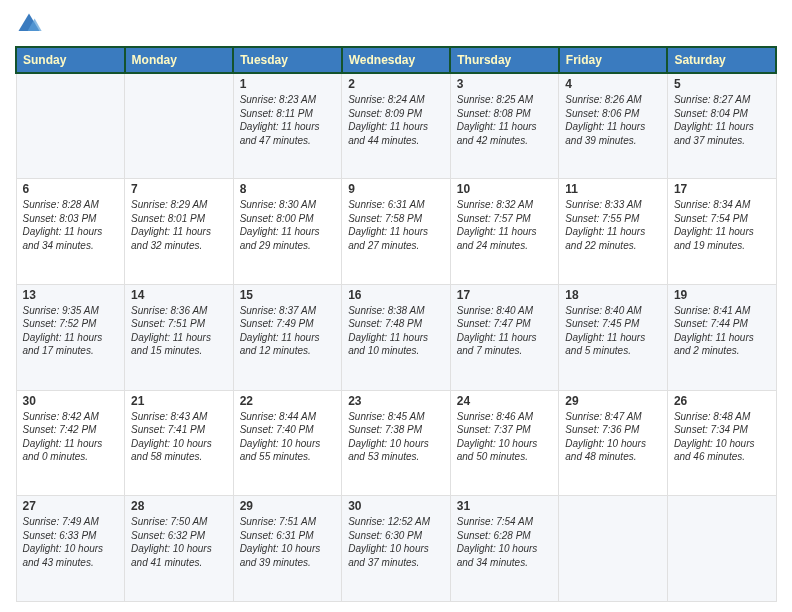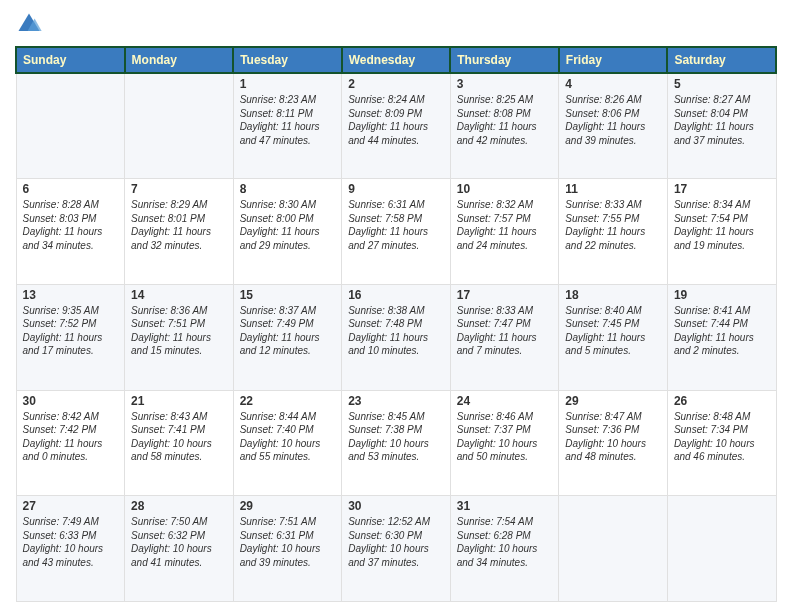--- a/index.html
+++ b/index.html
@@ -228,21 +228,21 @@
 Daylight: 11 hours and 12 minutes.</div>
           </td>
           <td>
             <span class="day-num">16</span>
             <div class="cell-text">Sunrise: 8:38 AM
 Sunset: 7:48 PM
 Daylight: 11 hours and 10 minutes.</div>
           </td>
           <td>
             <span class="day-num">17</span>
-            <div class="cell-text">Sunrise: 8:33 AM
+            <div class="cell-text">Sunrise: 8:40 AM
 Sunset: 7:47 PM
 Daylight: 11 hours and 7 minutes.</div>
           </td>
           <td>
             <span class="day-num">18</span>
             <div class="cell-text">Sunrise: 8:40 AM
 Sunset: 7:45 PM
 Daylight: 11 hours and 5 minutes.</div>
           </td>
           <td>

